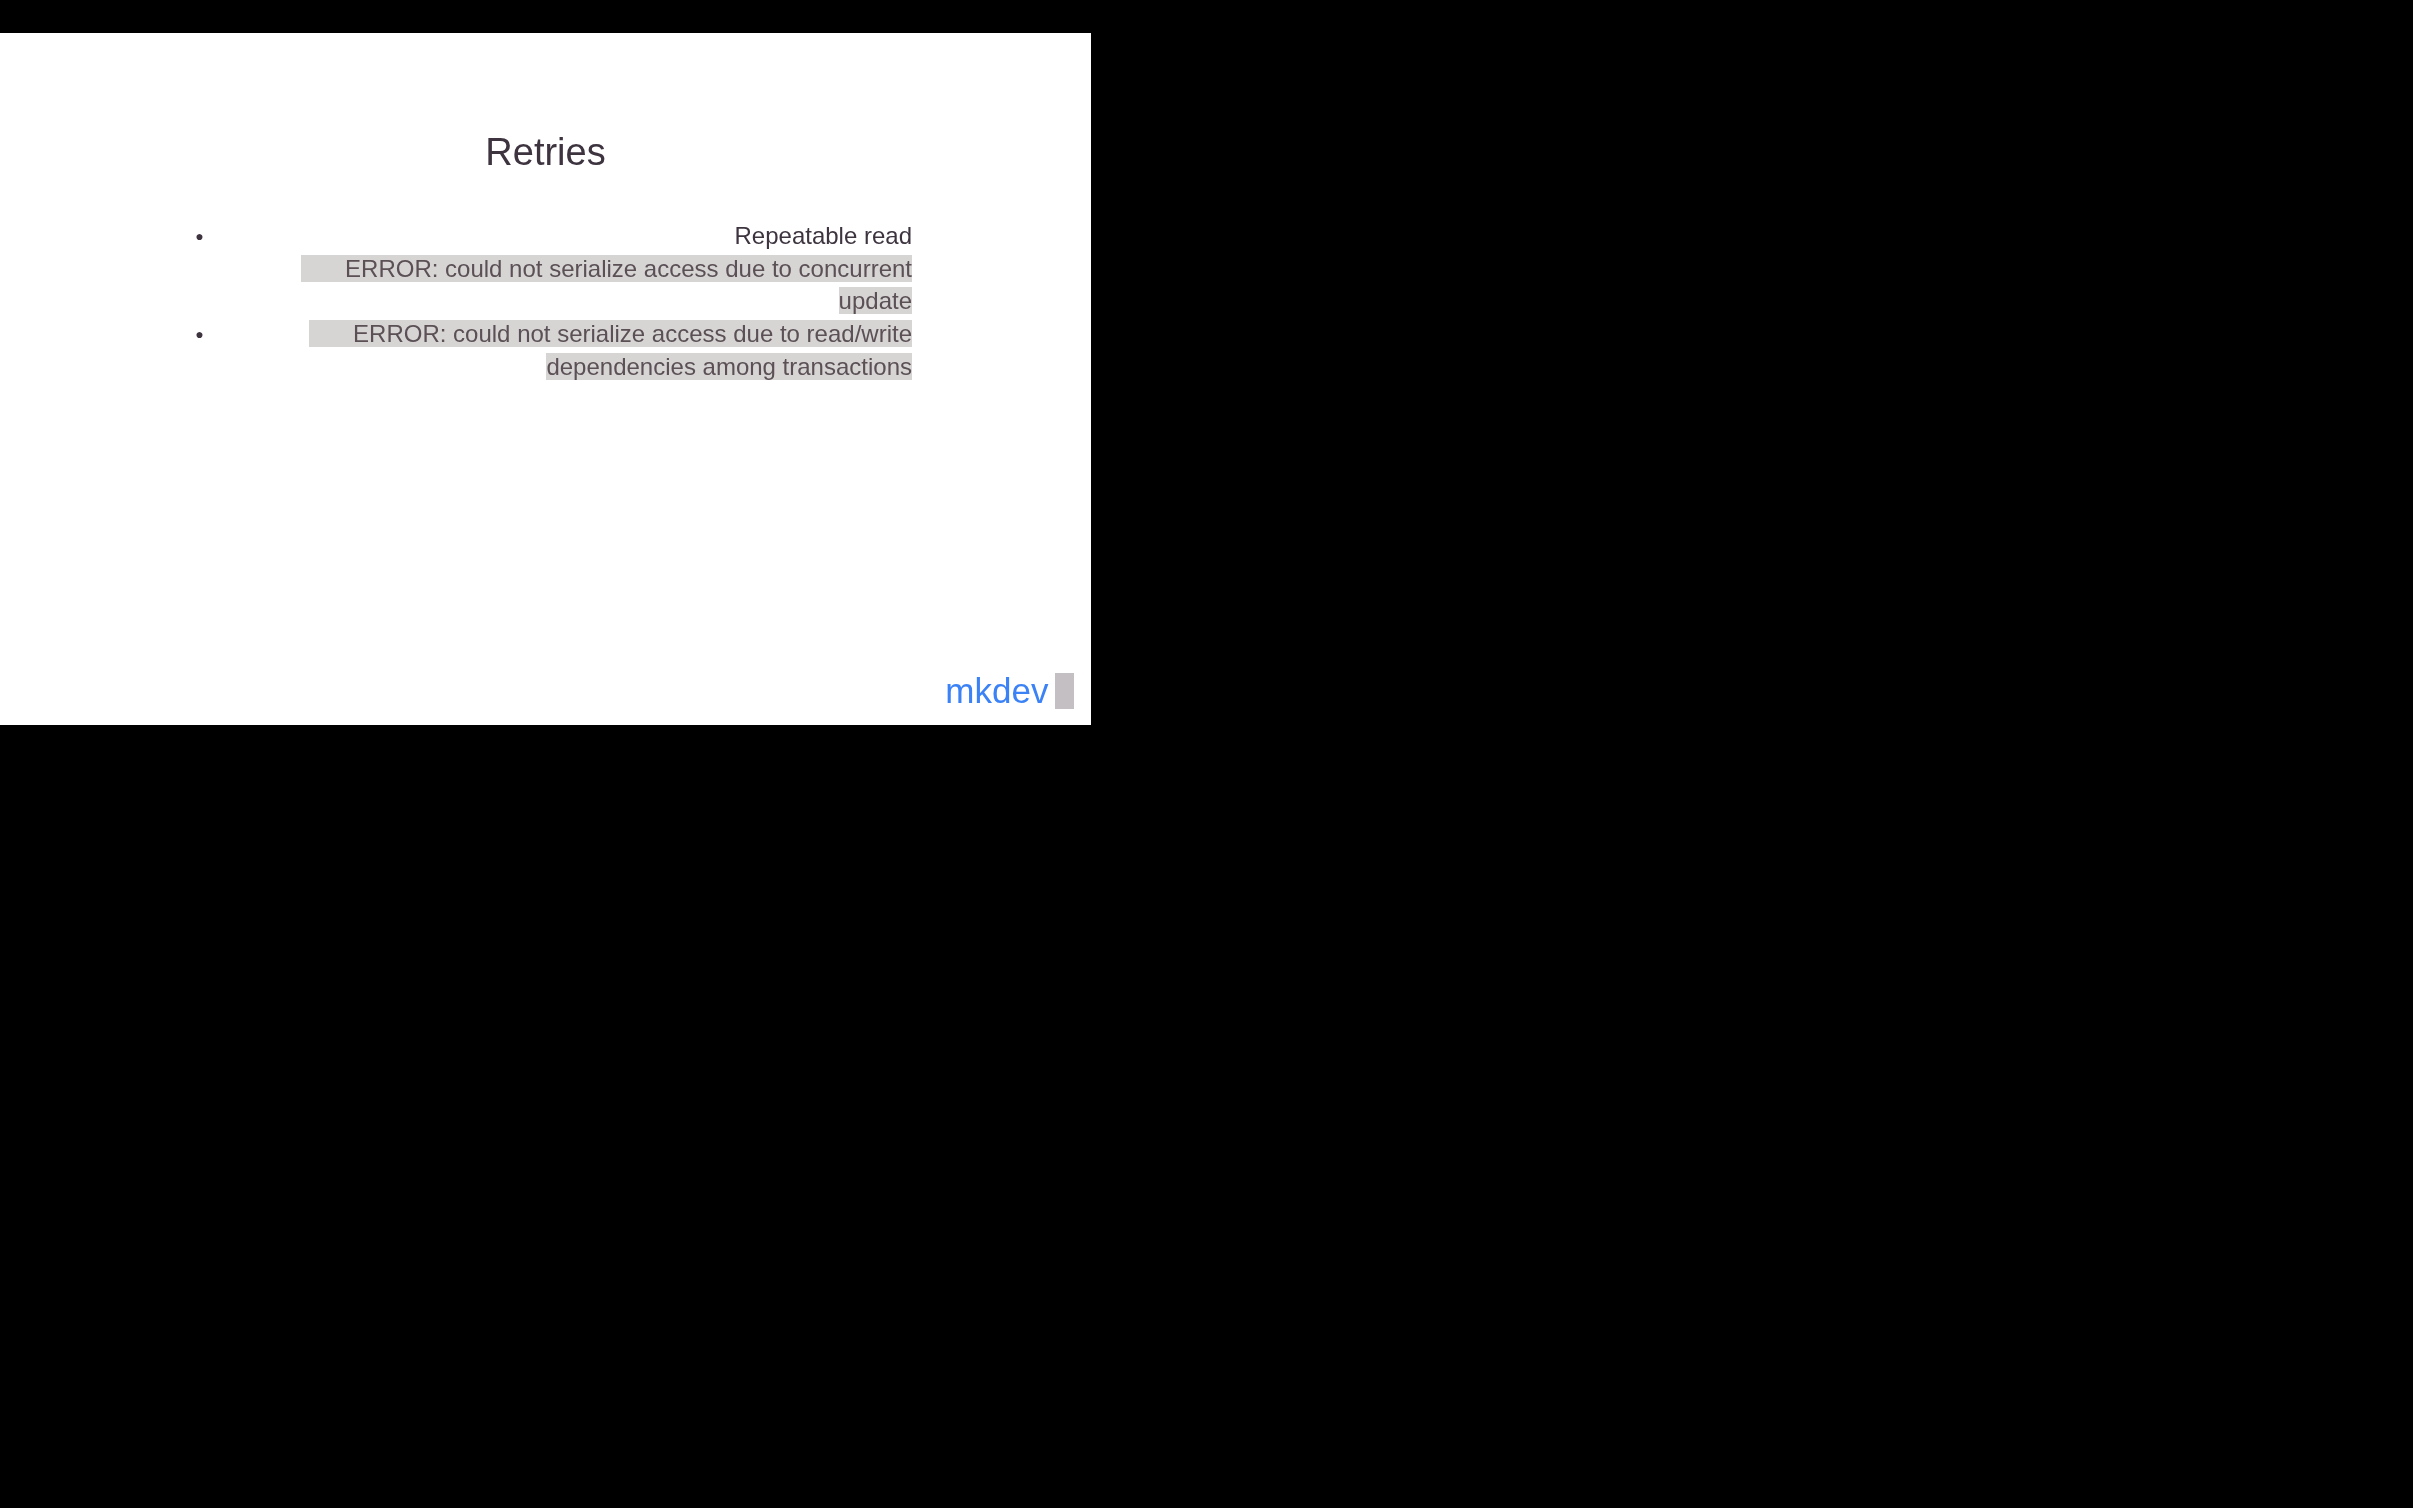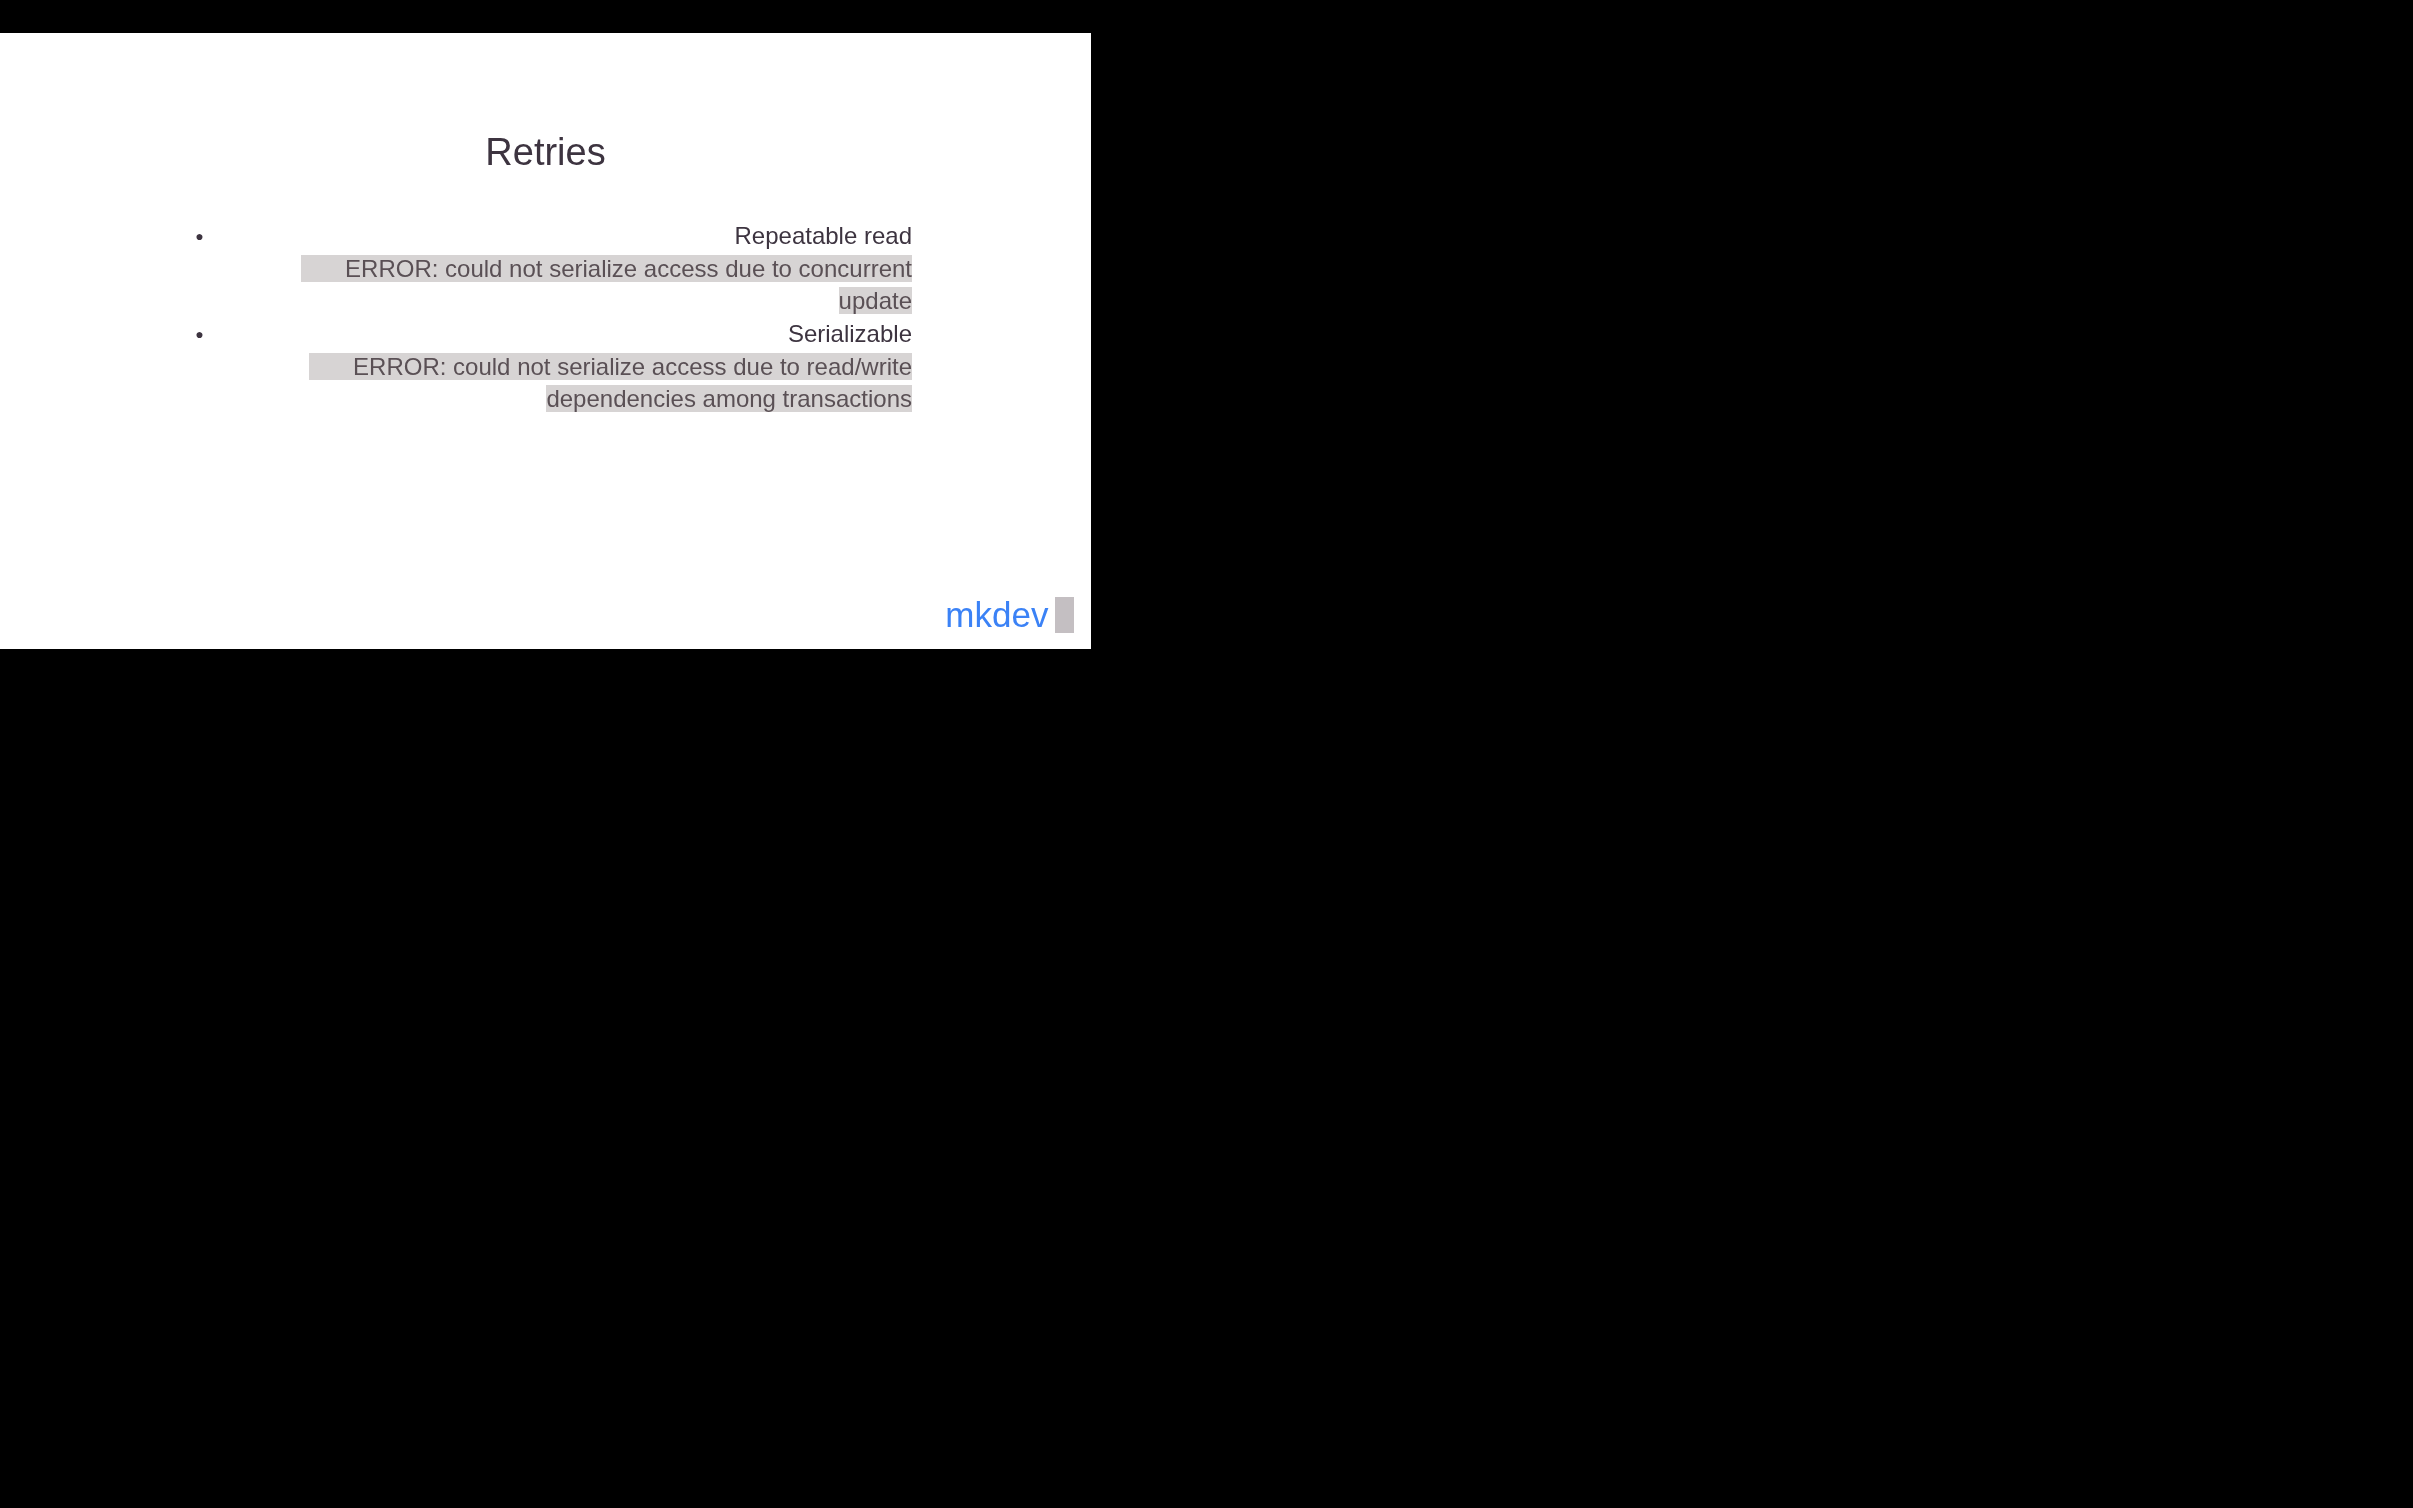--- a/index.html
+++ b/index.html
@@ -12,21 +12,21 @@
       height: 682px;
       background: #000;
       font-family: Arial, Helvetica, sans-serif;
       overflow: hidden;
     }
     .slide {
       position: absolute;
       top: 33px;
       left: 0;
       width: 1091px;
-      height: 616px;
+      height: 692px;
       background: #fff;
     }
     .title {
       position: absolute;
       top: 98px;
       left: 0;
       width: 100%;
       text-align: center;
       font-size: 38px;
       color: #3d3440;
@@ -94,21 +94,20 @@
 
 <div class="slide">
   <h1 class="title">Retries</h1>
   <div class="content">
     <ul>
       <li>
         <span class="item-label">Repeatable read</span>
         <span class="error-line"><span class="error-text">ERROR:  could not serialize access due to concurrent update</span></span>
       </li>
       <li>
-        <span class="item-label">Serializable</span>
         <span class="error-line"><span class="error-text">ERROR:  could not serialize access due to read/write dependencies among transactions</span></span>
       </li>
     </ul>
   </div>
   <div class="logo">
     <span>mkdev</span>
     <span class="logo-block"></span>
   </div>
 </div>
 

